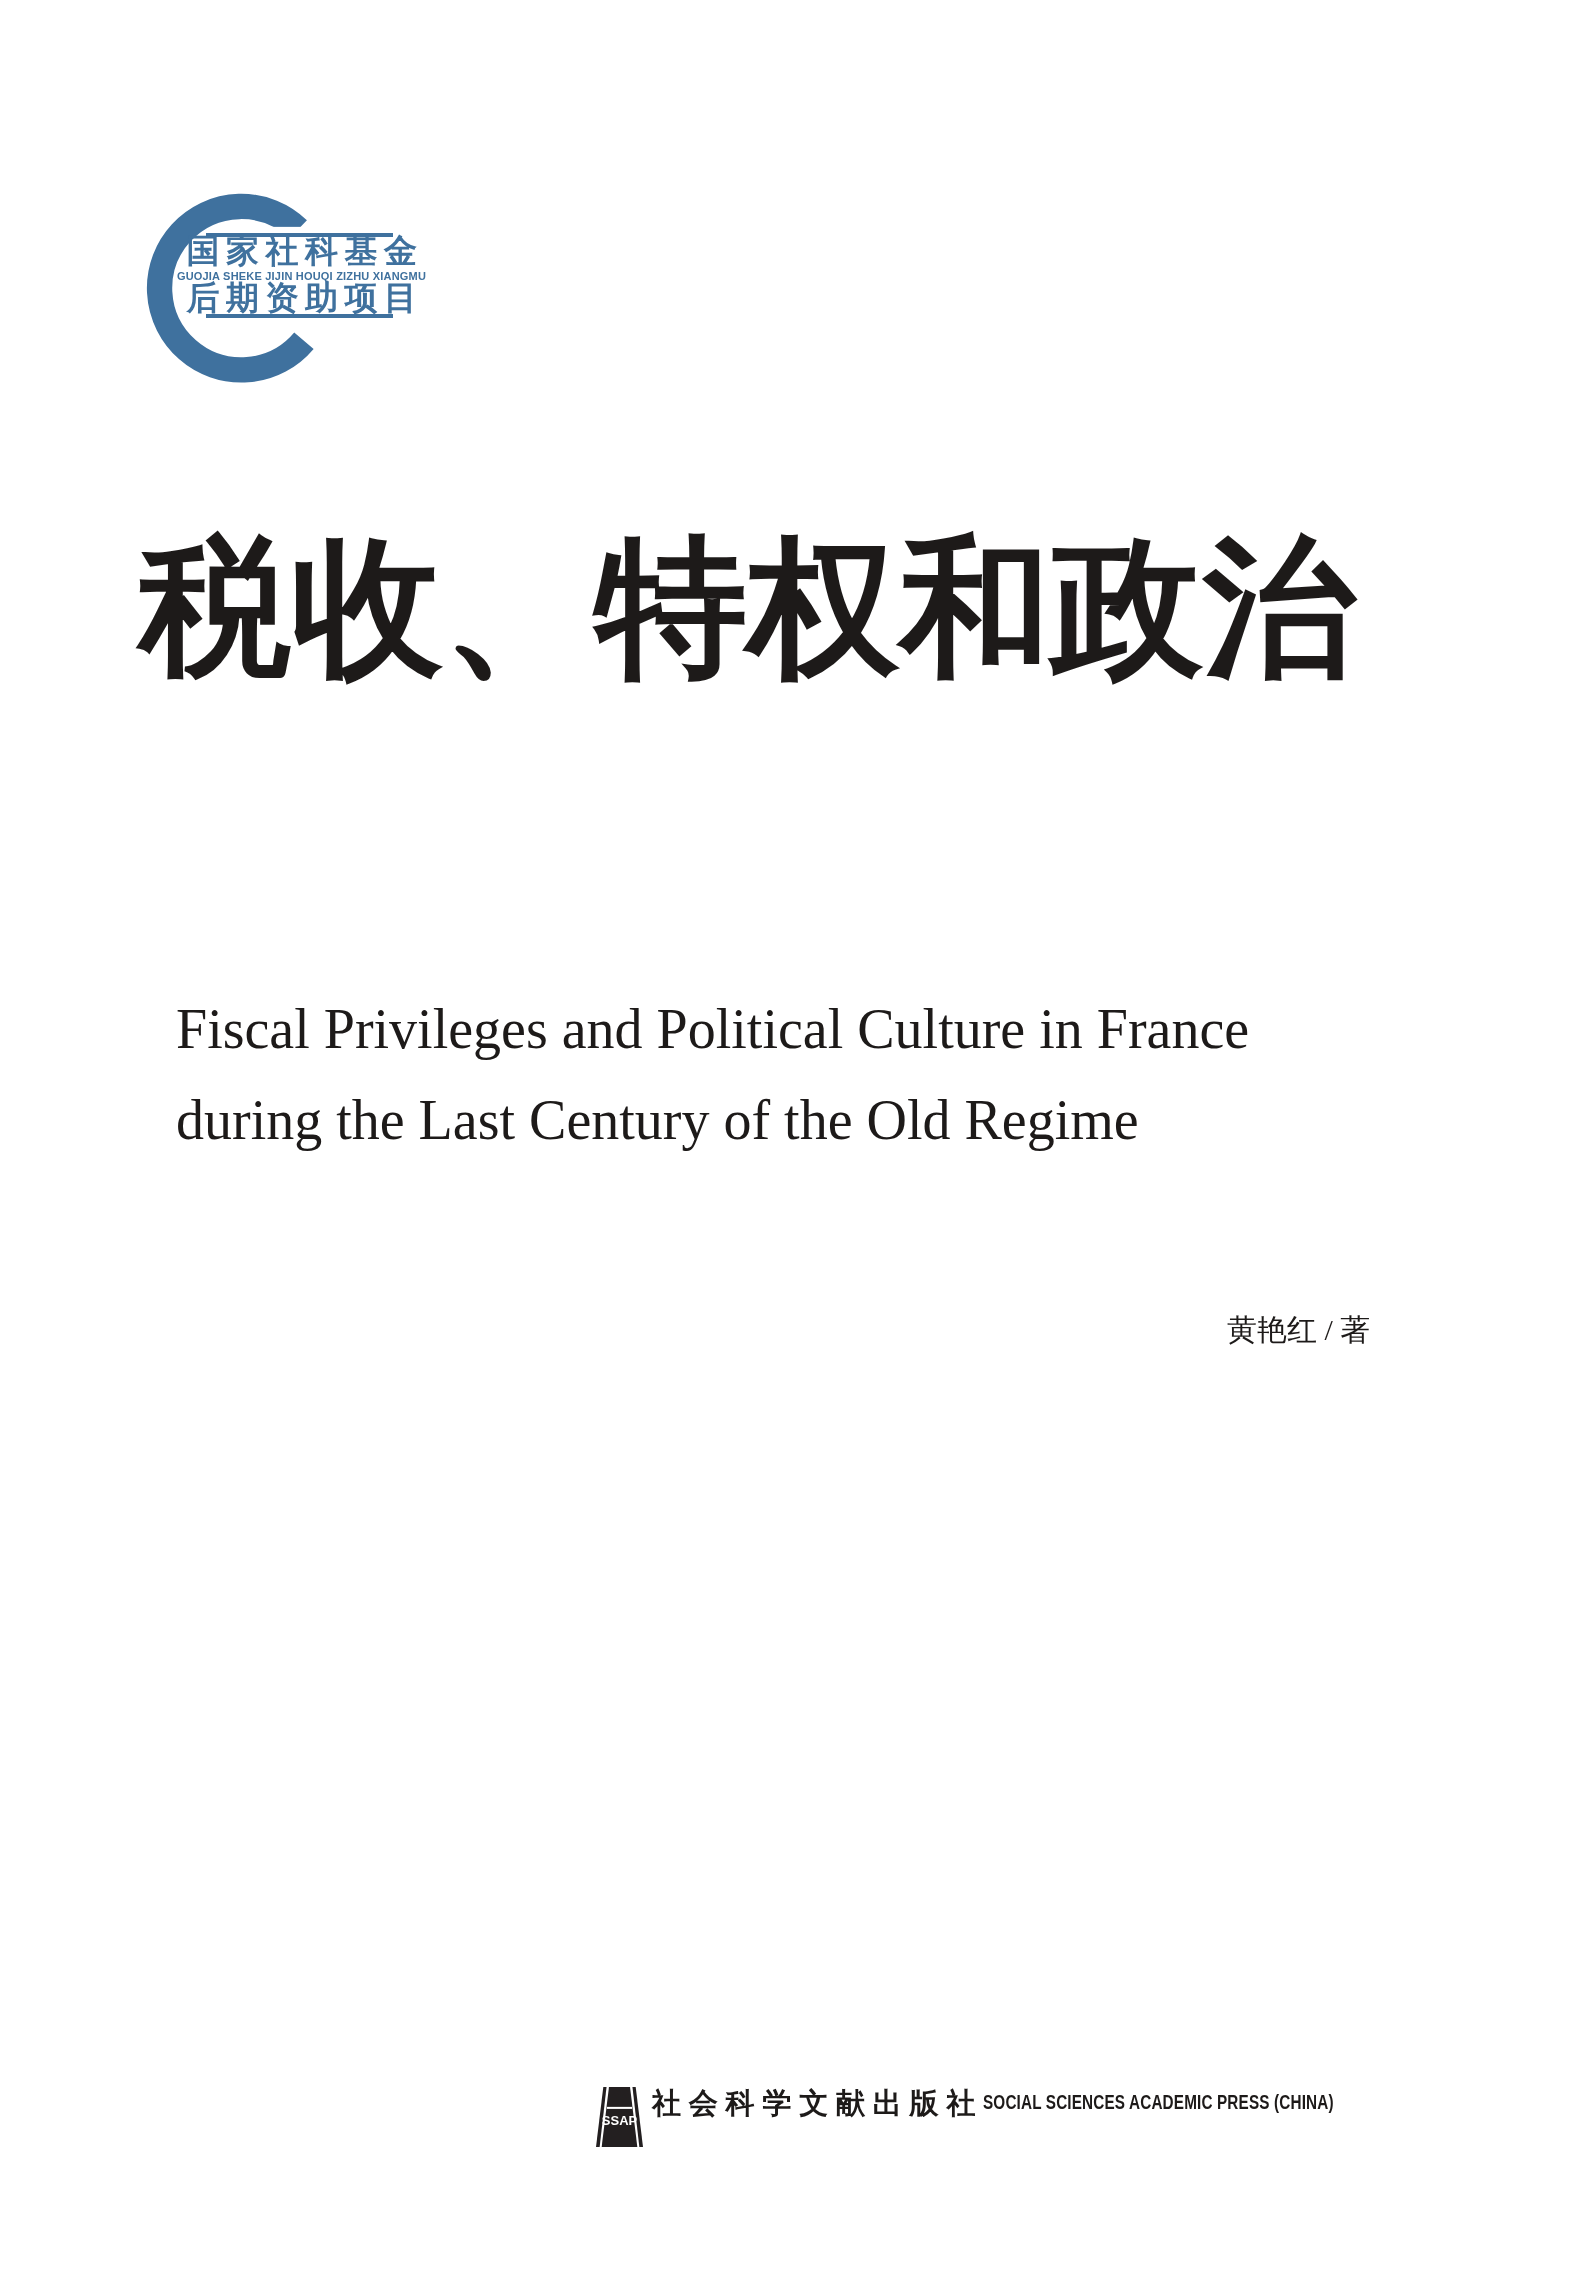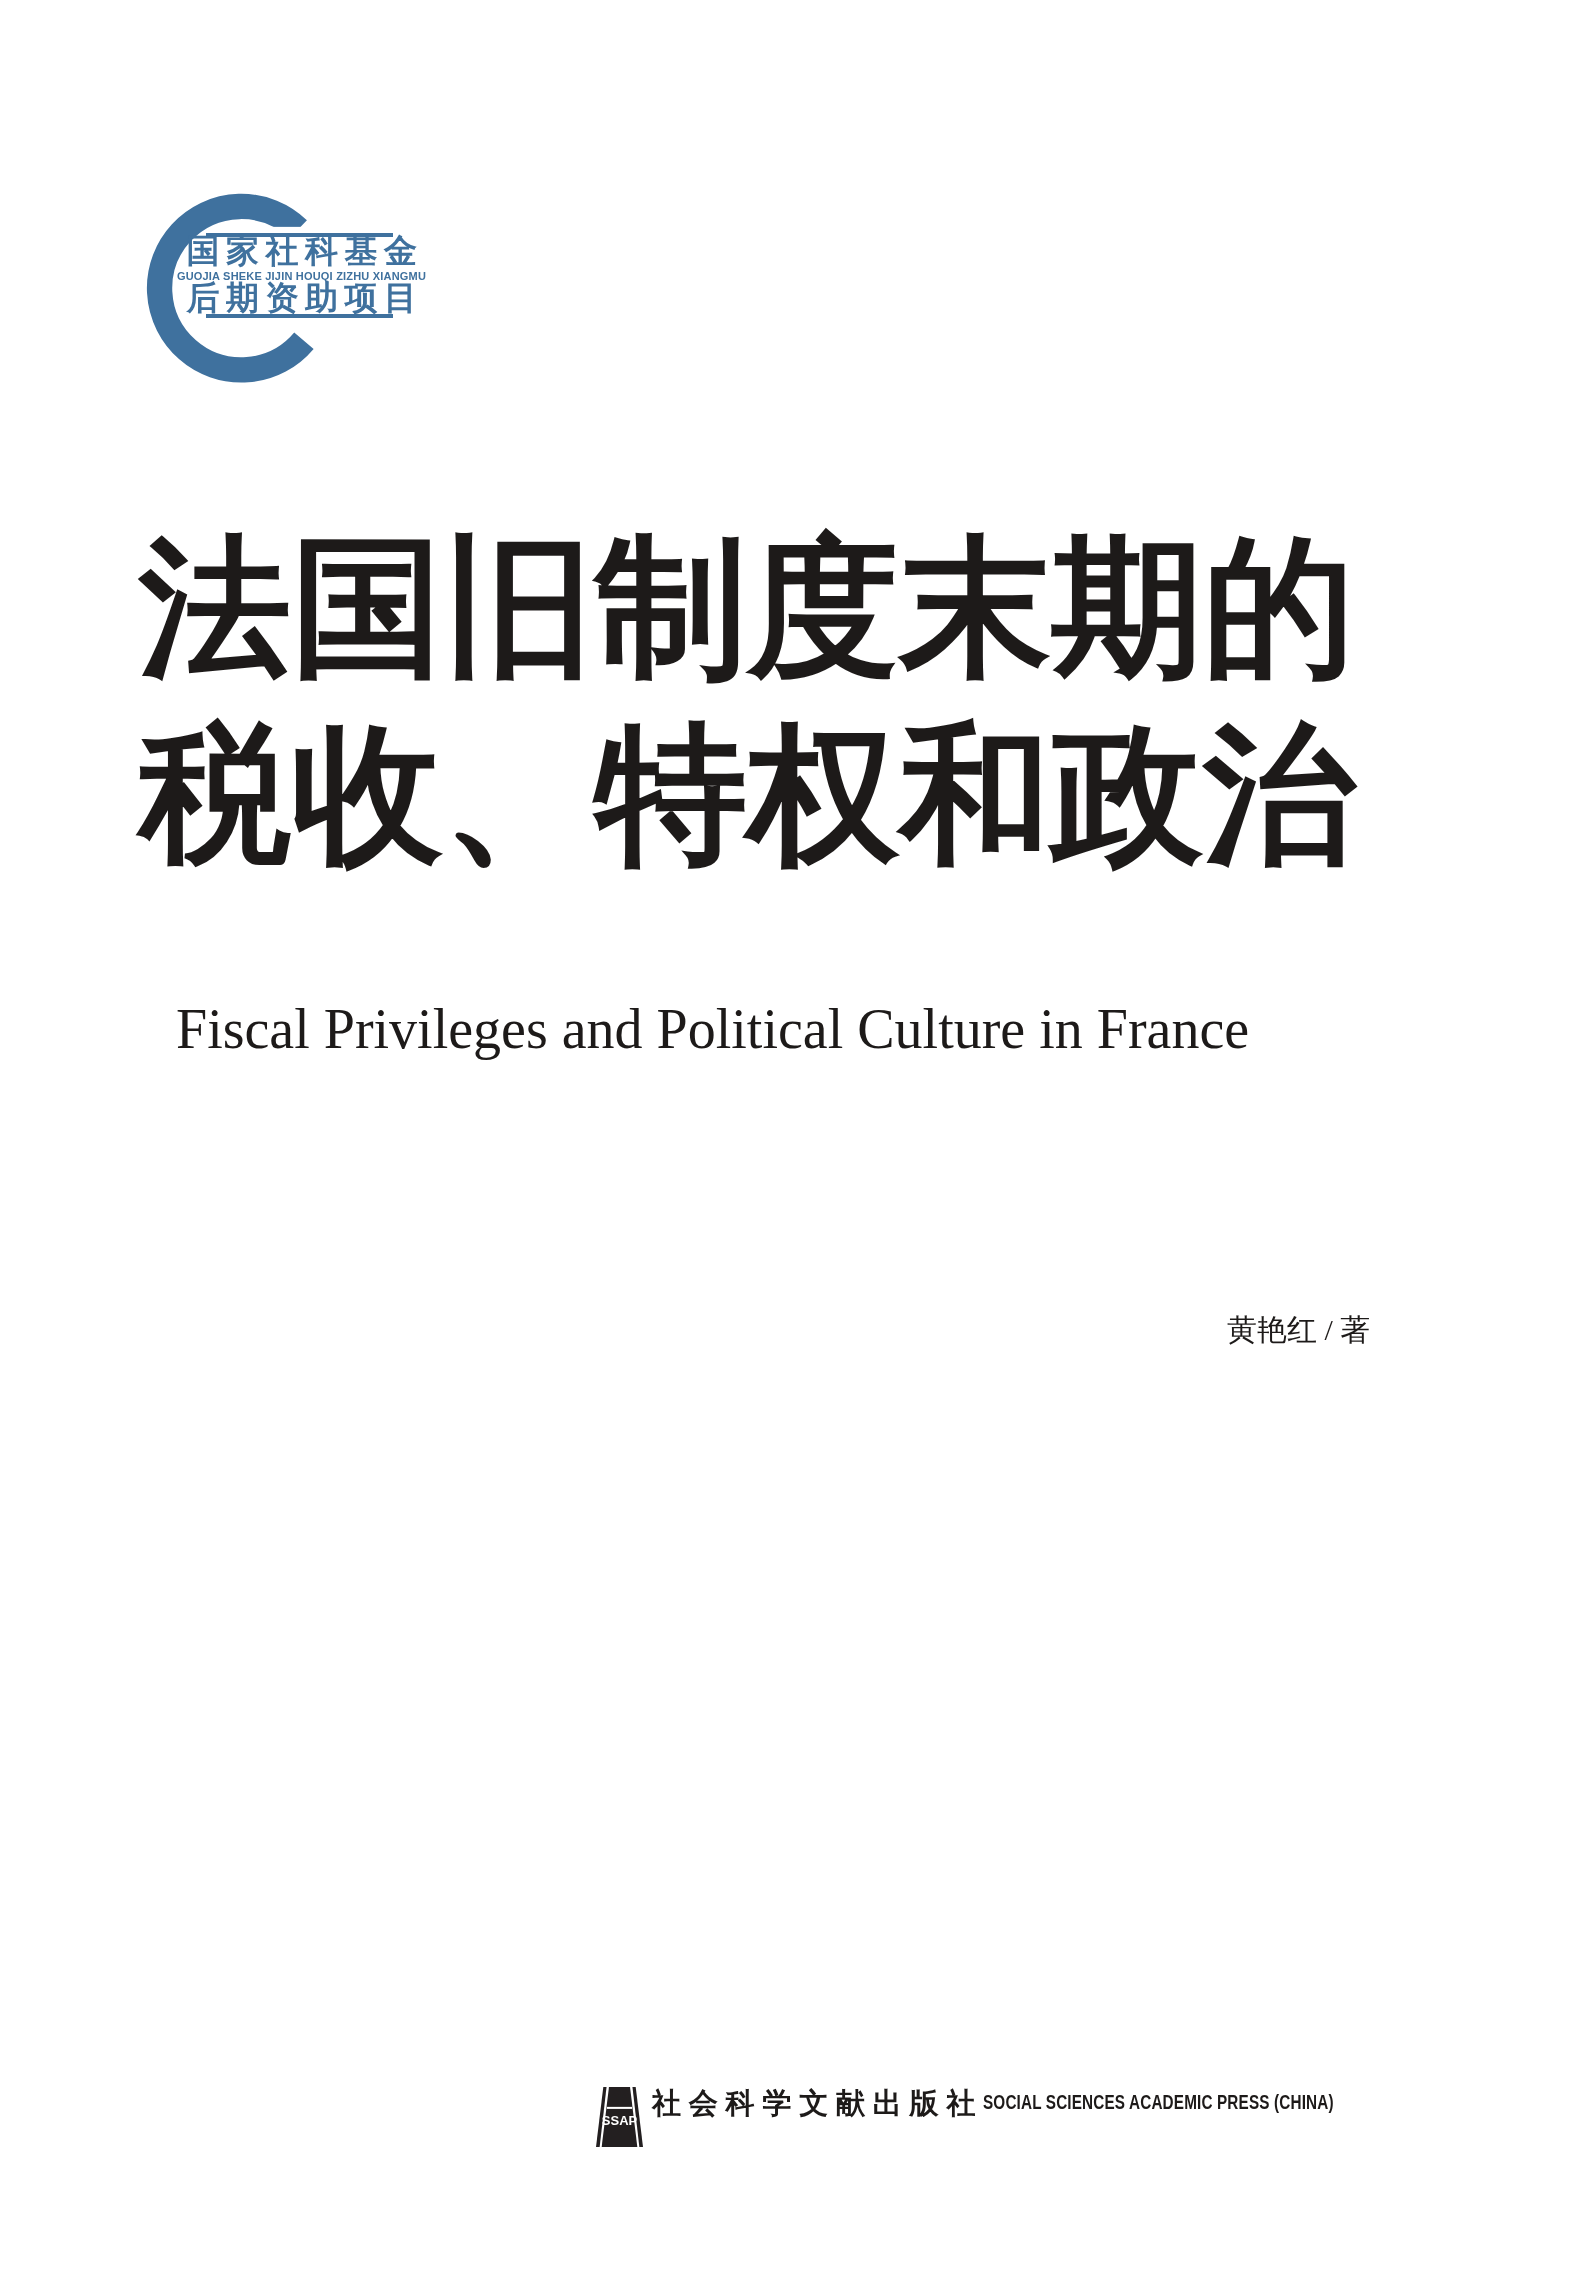--- a/index.html
+++ b/index.html
@@ -79,26 +79,26 @@
     <rect x="142" y="50" width="198" height="117" fill="#ffffff"></rect>
   </svg>
   <div class="badge-rule badge-rule-top"></div>
   <div class="badge-cn badge-cn-top">国家社科基金</div>
   <div class="badge-py">GUOJIA SHEKE JIJIN HOUQI ZIZHU XIANGMU</div>
   <div class="badge-cn badge-cn-bottom">后期资助项目</div>
   <div class="badge-rule badge-rule-bottom"></div>
 </div>
 
 <h1 class="title">
-  <span>法国旧制度末期的</span>
   <span>税收、特权和政治</span>
 </h1>
 
 <div class="subtitle">
   <span>Fiscal Privileges and Political Culture in France</span>
+  <span>during the Last Century of the Old Regime</span>
 </div>
 
 <div class="author">黄艳红 / 著</div>
 
 <div class="publisher">
   <svg class="ssap-svg" viewBox="0 0 58 74" aria-hidden="true">
     <polygon points="9,0 13,0 4.5,74 0,74" fill="#231f20"></polygon>
     <polygon points="45,0 49,0 58,74 53.5,74" fill="#231f20"></polygon>
     <polygon points="16,0 42,0 51,74 7,74" fill="#231f20"></polygon>
     <rect x="13.5" y="24.5" width="31" height="2.5" fill="#ffffff"></rect>

